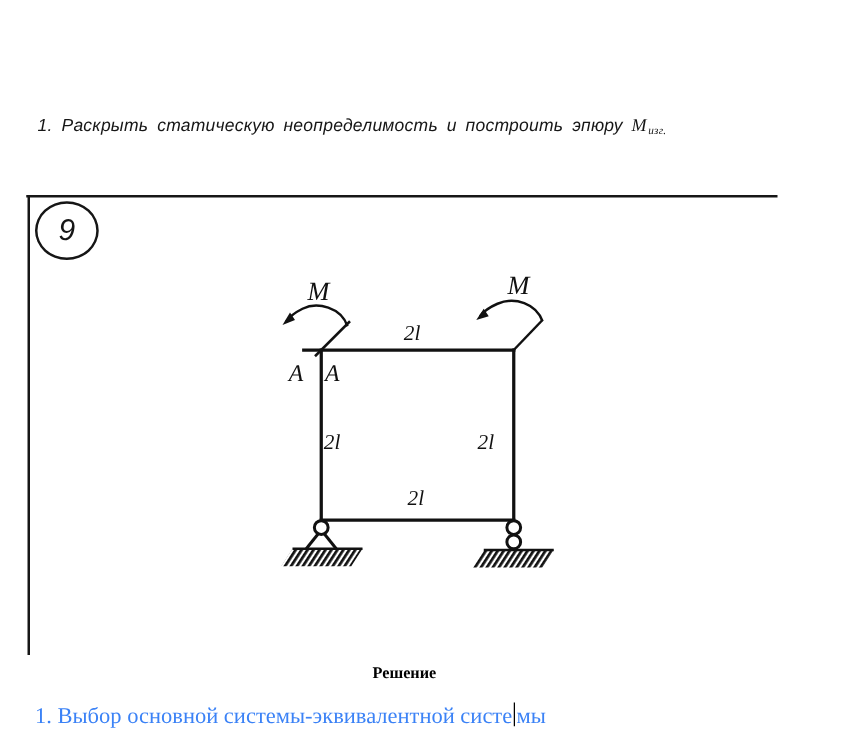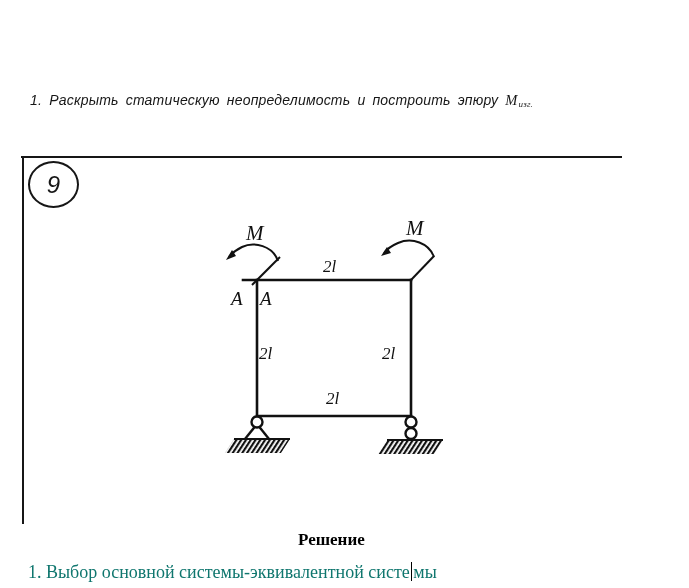--- a/index.html
+++ b/index.html
@@ -29,25 +29,25 @@
     border:2px solid #161616; border-radius:50%;
     display:flex; align-items:center; justify-content:center;
     font-family:"Liberation Sans", sans-serif; font-style:italic;
     font-size:24px; color:#161616;
   }
 
   .diagram { position:absolute; left:200px; top:180px; }
 
   .heading {
     position:absolute; left:298px; top:495px;
-    font-weight:bold; font-size:17px; color:#000;
+    font-weight:bold; font-size:13px; color:#000;
   }
   .step1 {
     position:absolute; left:28px; top:527px;
-    font-size:18px; color:#0f766e; white-space:nowrap;
+    font-size:18px; color:#3b82f6; white-space:nowrap;
   }
   .caret {
     display:inline-block; width:1.5px; height:19px; background:#000;
     vertical-align:-3px; margin:0 1px 0 1px;
   }
 
   svg text {
     font-family:"Liberation Serif", serif; font-style:italic; fill:#111;
   }
   .t-m  { font-size:21px; }

